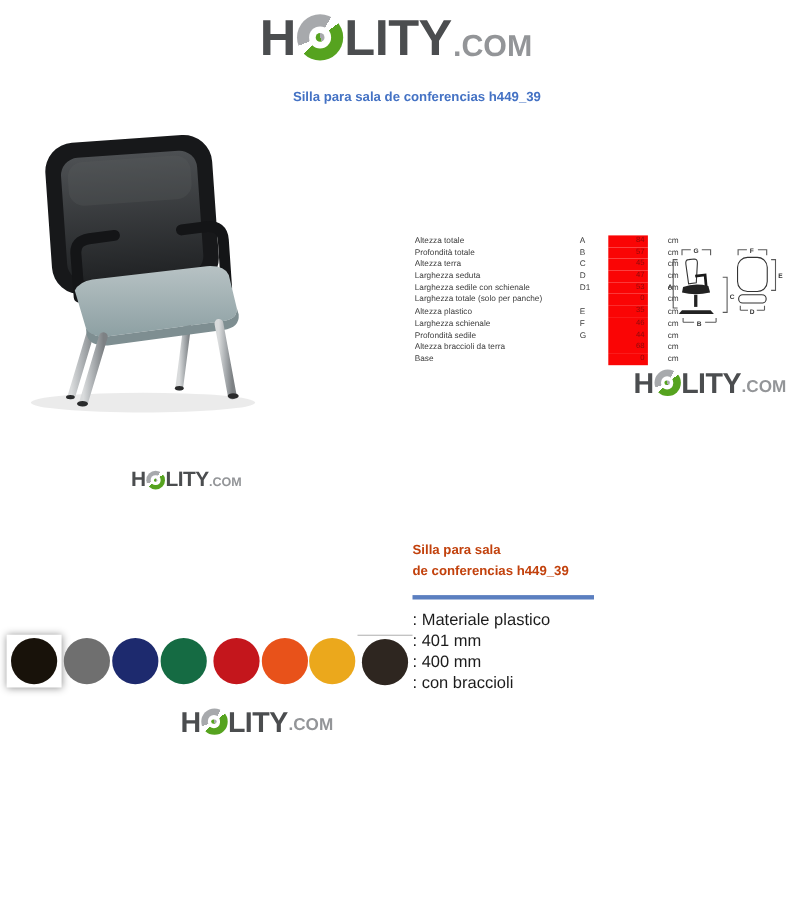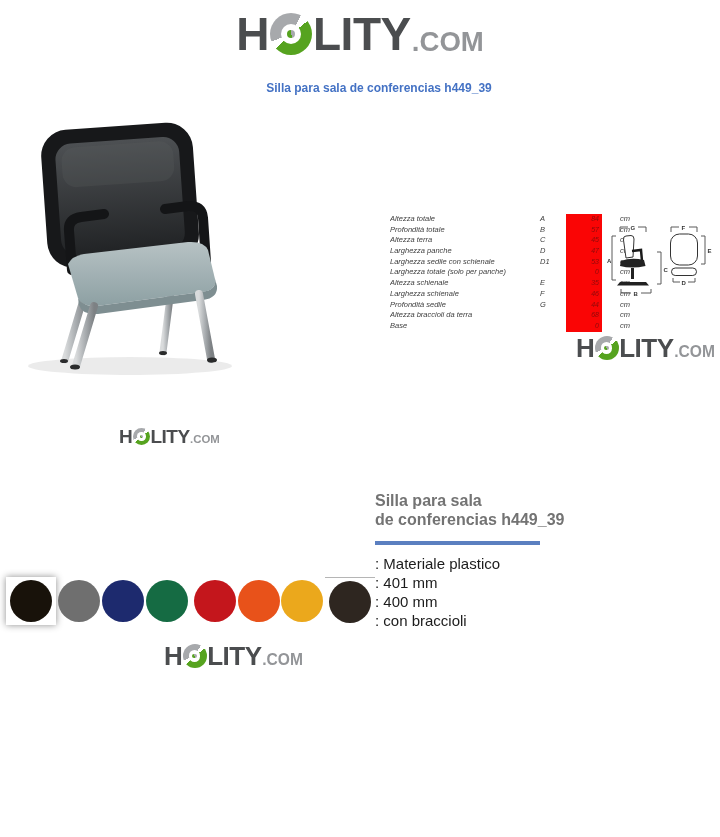--- a/index.html
+++ b/index.html
@@ -23,29 +23,29 @@
 
   .logo-top{position:absolute;top:11px;left:0;width:100%;display:flex;justify-content:center;}
   .logo-right{position:absolute;left:576px;top:335px;}
   .logo-chair{position:absolute;left:119px;top:427px;}
   .logo-bottom{position:absolute;left:164px;top:643px;}
 
   
   .title1{position:absolute;top:81px;left:0;width:100%;text-align:center;
           color:#4472c4;font-size:12px;font-weight:bold;margin-left:19px;}
   .info{position:absolute;left:375px;top:491px;width:235px;}
-  .info .t2{color:#737373;font-size:16px;font-weight:bold;line-height:19px;}
+  .info .t2{color:#c2410c;font-size:12px;font-weight:bold;line-height:19px;}
   .info .rule{width:165px;height:4px;background:#5b7fc0;margin-top:12px;}
   .info .specs{margin-top:9px;color:#1c1c1c;font-size:15px;line-height:19px;}
 
   
   .chair-photo{position:absolute;left:12px;top:114px;width:225px;height:265px;}
 
   
-  .dim-table{position:absolute;left:390px;top:214px;width:240px;color:#3d3d3d;font-style:italic;}
+  .dim-table{position:absolute;left:377px;top:214px;width:240px;color:#3d3d3d;}
   .trow{display:flex;align-items:center;height:10.7px;font-size:7.5px;line-height:10.7px;white-space:nowrap;}
   .tlabel{flex:0 0 150px;overflow:hidden;}
   .tletter{flex:0 0 26px;}
   .tvalue{flex:0 0 36px;background:#fa0505;color:#8c0b0b;text-align:right;
           padding-right:3px;box-sizing:border-box;height:10.7px;font-size:7px;}
   .tunit{margin-left:18px;}
 
   
   .diagram{position:absolute;left:607px;top:222px;}
 
@@ -140,39 +140,39 @@
       <span class="tvalue">57</span>
       <span class="tunit">cm</span>
     </div>
     <div class="trow">
       <span class="tlabel">Altezza terra</span>
       <span class="tletter">C</span>
       <span class="tvalue">45</span>
       <span class="tunit">cm</span>
     </div>
     <div class="trow">
-      <span class="tlabel">Larghezza panche</span>
+      <span class="tlabel">Larghezza seduta</span>
       <span class="tletter">D</span>
       <span class="tvalue">47</span>
       <span class="tunit">cm</span>
     </div>
     <div class="trow">
       <span class="tlabel">Larghezza sedile con schienale</span>
       <span class="tletter">D1</span>
       <span class="tvalue">53</span>
       <span class="tunit">cm</span>
     </div>
     <div class="trow">
       <span class="tlabel">Larghezza totale (solo per panche)</span>
       <span class="tletter"></span>
       <span class="tvalue">0</span>
       <span class="tunit">cm</span>
     </div>
     <div class="trow">
-      <span class="tlabel">Altezza schienale</span>
+      <span class="tlabel">Altezza plastico</span>
       <span class="tletter">E</span>
       <span class="tvalue">35</span>
       <span class="tunit">cm</span>
     </div>
     <div class="trow">
       <span class="tlabel">Larghezza schienale</span>
       <span class="tletter">F</span>
       <span class="tvalue">46</span>
       <span class="tunit">cm</span>
     </div>

